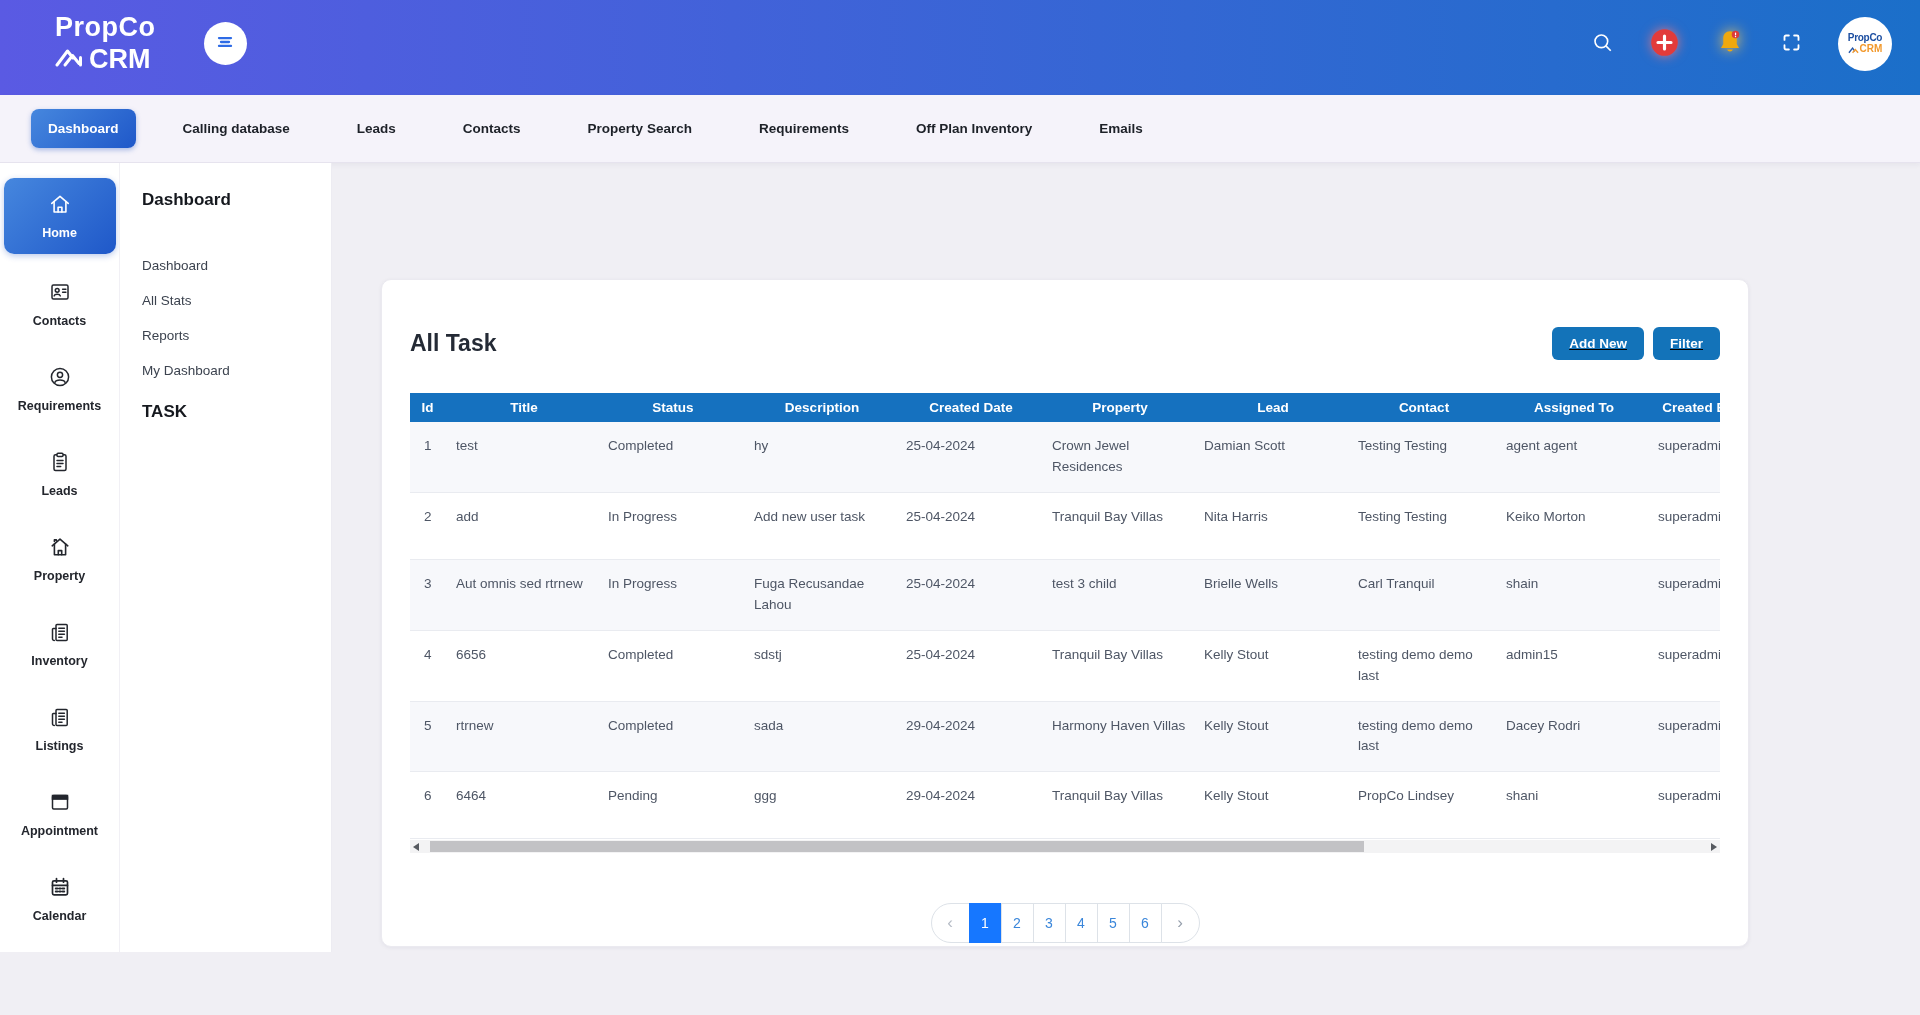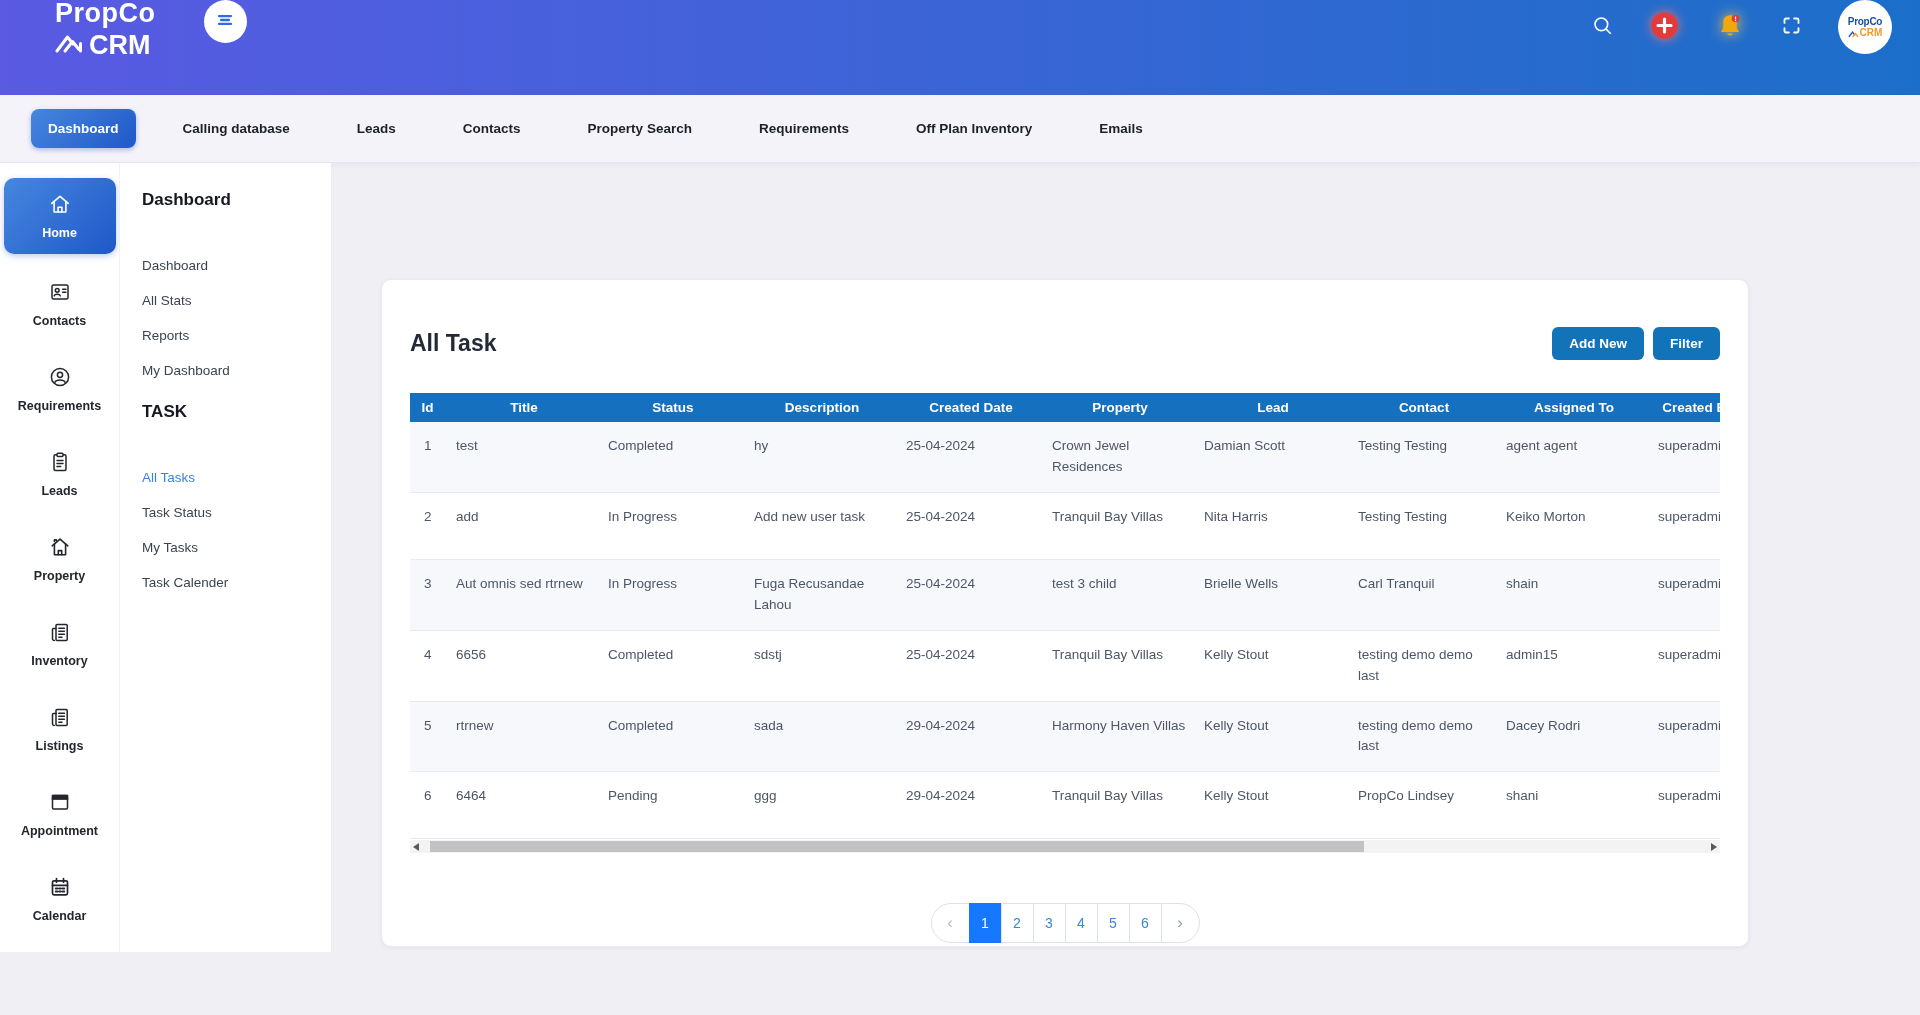--- a/index.html
+++ b/index.html
@@ -7,21 +7,21 @@
   body {
     font-family: "Liberation Sans", sans-serif;
     background: var(--page-bg, #f0eff4);
     overflow: hidden;
     position: relative;
   }
   
   .topbar {
     height: 95px;
     background: linear-gradient(90deg, var(--header-grad-a,#5a5ae3), var(--header-grad-b,#1b6fc9));
-    display: flex; align-items: flex-start;
+    display: flex; align-items: center;
     padding: 0 28px 8px 55px;
   }
   .logo { color:#fff; line-height:1; }
   .logo-top { font-size: 27px; font-weight: bold; letter-spacing: .5px; }
   .logo-bottom { display:flex; align-items:flex-end; gap:2px; margin-top:3px; font-size:27px; font-weight:bold; }
   .hamburger {
     width: 43px; height: 43px; border-radius: 50%;
     background:#fff; border:none; cursor:pointer;
     margin-left: 48px; display:flex; align-items:center; justify-content:center;
   }
@@ -91,21 +91,21 @@
   
   .main { flex:1; padding: 116px 0 0 50px; }
   .card {
     width:1368px; height:668px; background:#fff;
     border-radius:10px; border:1px solid #ebeaf0;
     box-shadow: 0 1px 4px rgba(20,20,60,.06);
     padding: 46px 15px 0;
   }
   .card-head { display:flex; align-items:center; justify-content:space-between; padding:0 13px; margin-bottom:33px; height:34px; }
   .card-title { font-size:23px; font-weight:bold; color:#242a35; }
-  .head-actions { display:flex; gap:9px; }
+  .head-actions { display:flex; gap:9px;text-decoration:underline; }
   .btn {
     background: var(--btn-blue,#1373b9); color:#fff; font-family:"Liberation Sans",sans-serif;
     font-weight:bold; font-size:13.5px; border:none; border-radius:6px;
     padding: 9px 17px; cursor:pointer;
   }
   
   .table-wrap { margin:0 13px; overflow:hidden; }
   table { border-collapse:collapse; table-layout:fixed; width:1336px; }
   thead th {
     background: var(--table-head,#1571bf); color:#fff;
@@ -302,26 +302,20 @@
     </aside>
   <aside class="submenu">
       <div class="submenu-head">Dashboard</div>
       <div class="submenu-list">
         <div class="submenu-item">Dashboard</div>
         <div class="submenu-item">All Stats</div>
         <div class="submenu-item">Reports</div>
         <div class="submenu-item">My Dashboard</div>
       </div>
       <div class="submenu-head">TASK</div>
-      <div class="submenu-list">
-        <div class="submenu-item active">All Tasks</div>
-        <div class="submenu-item">Task Status</div>
-        <div class="submenu-item">My Tasks</div>
-        <div class="submenu-item">Task Calender</div>
-      </div>
     </aside>
 
   <main class="main">
     <section class="card">
       <div class="card-head">
         <h2 class="card-title">All Task</h2>
         <div class="head-actions">
           <button class="btn">Add New</button>
           <button class="btn">Filter</button>
         </div>

